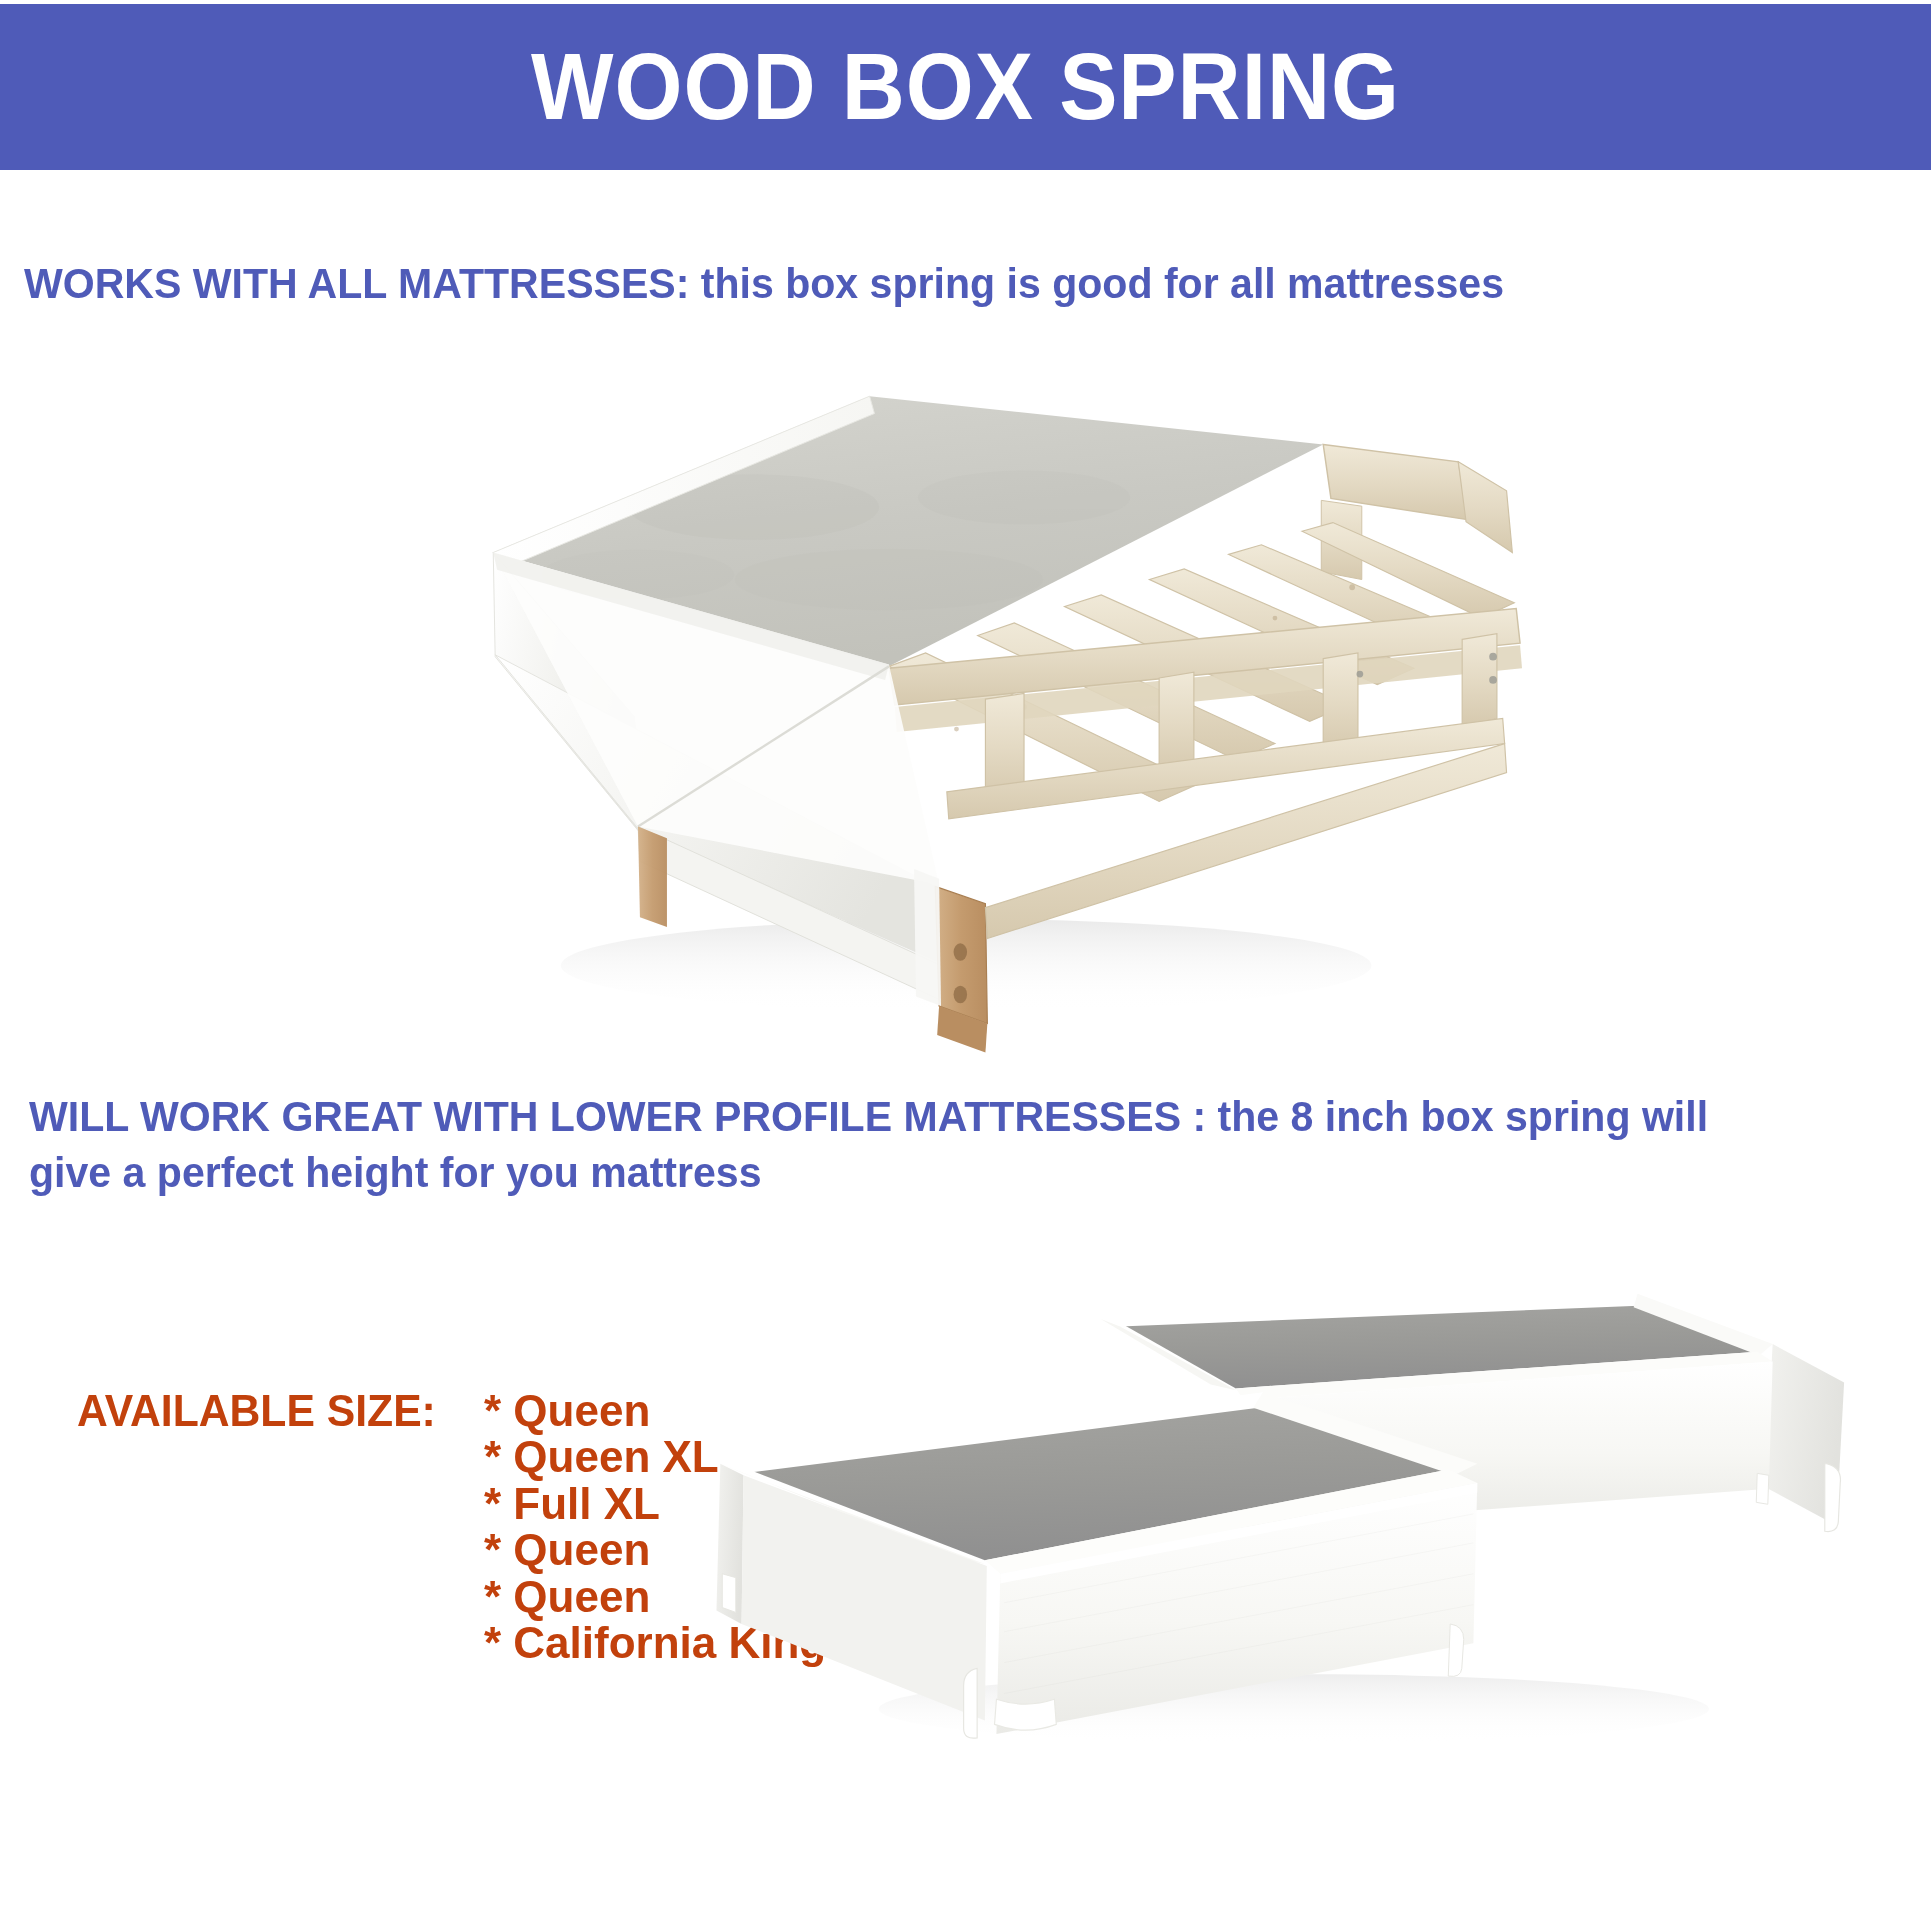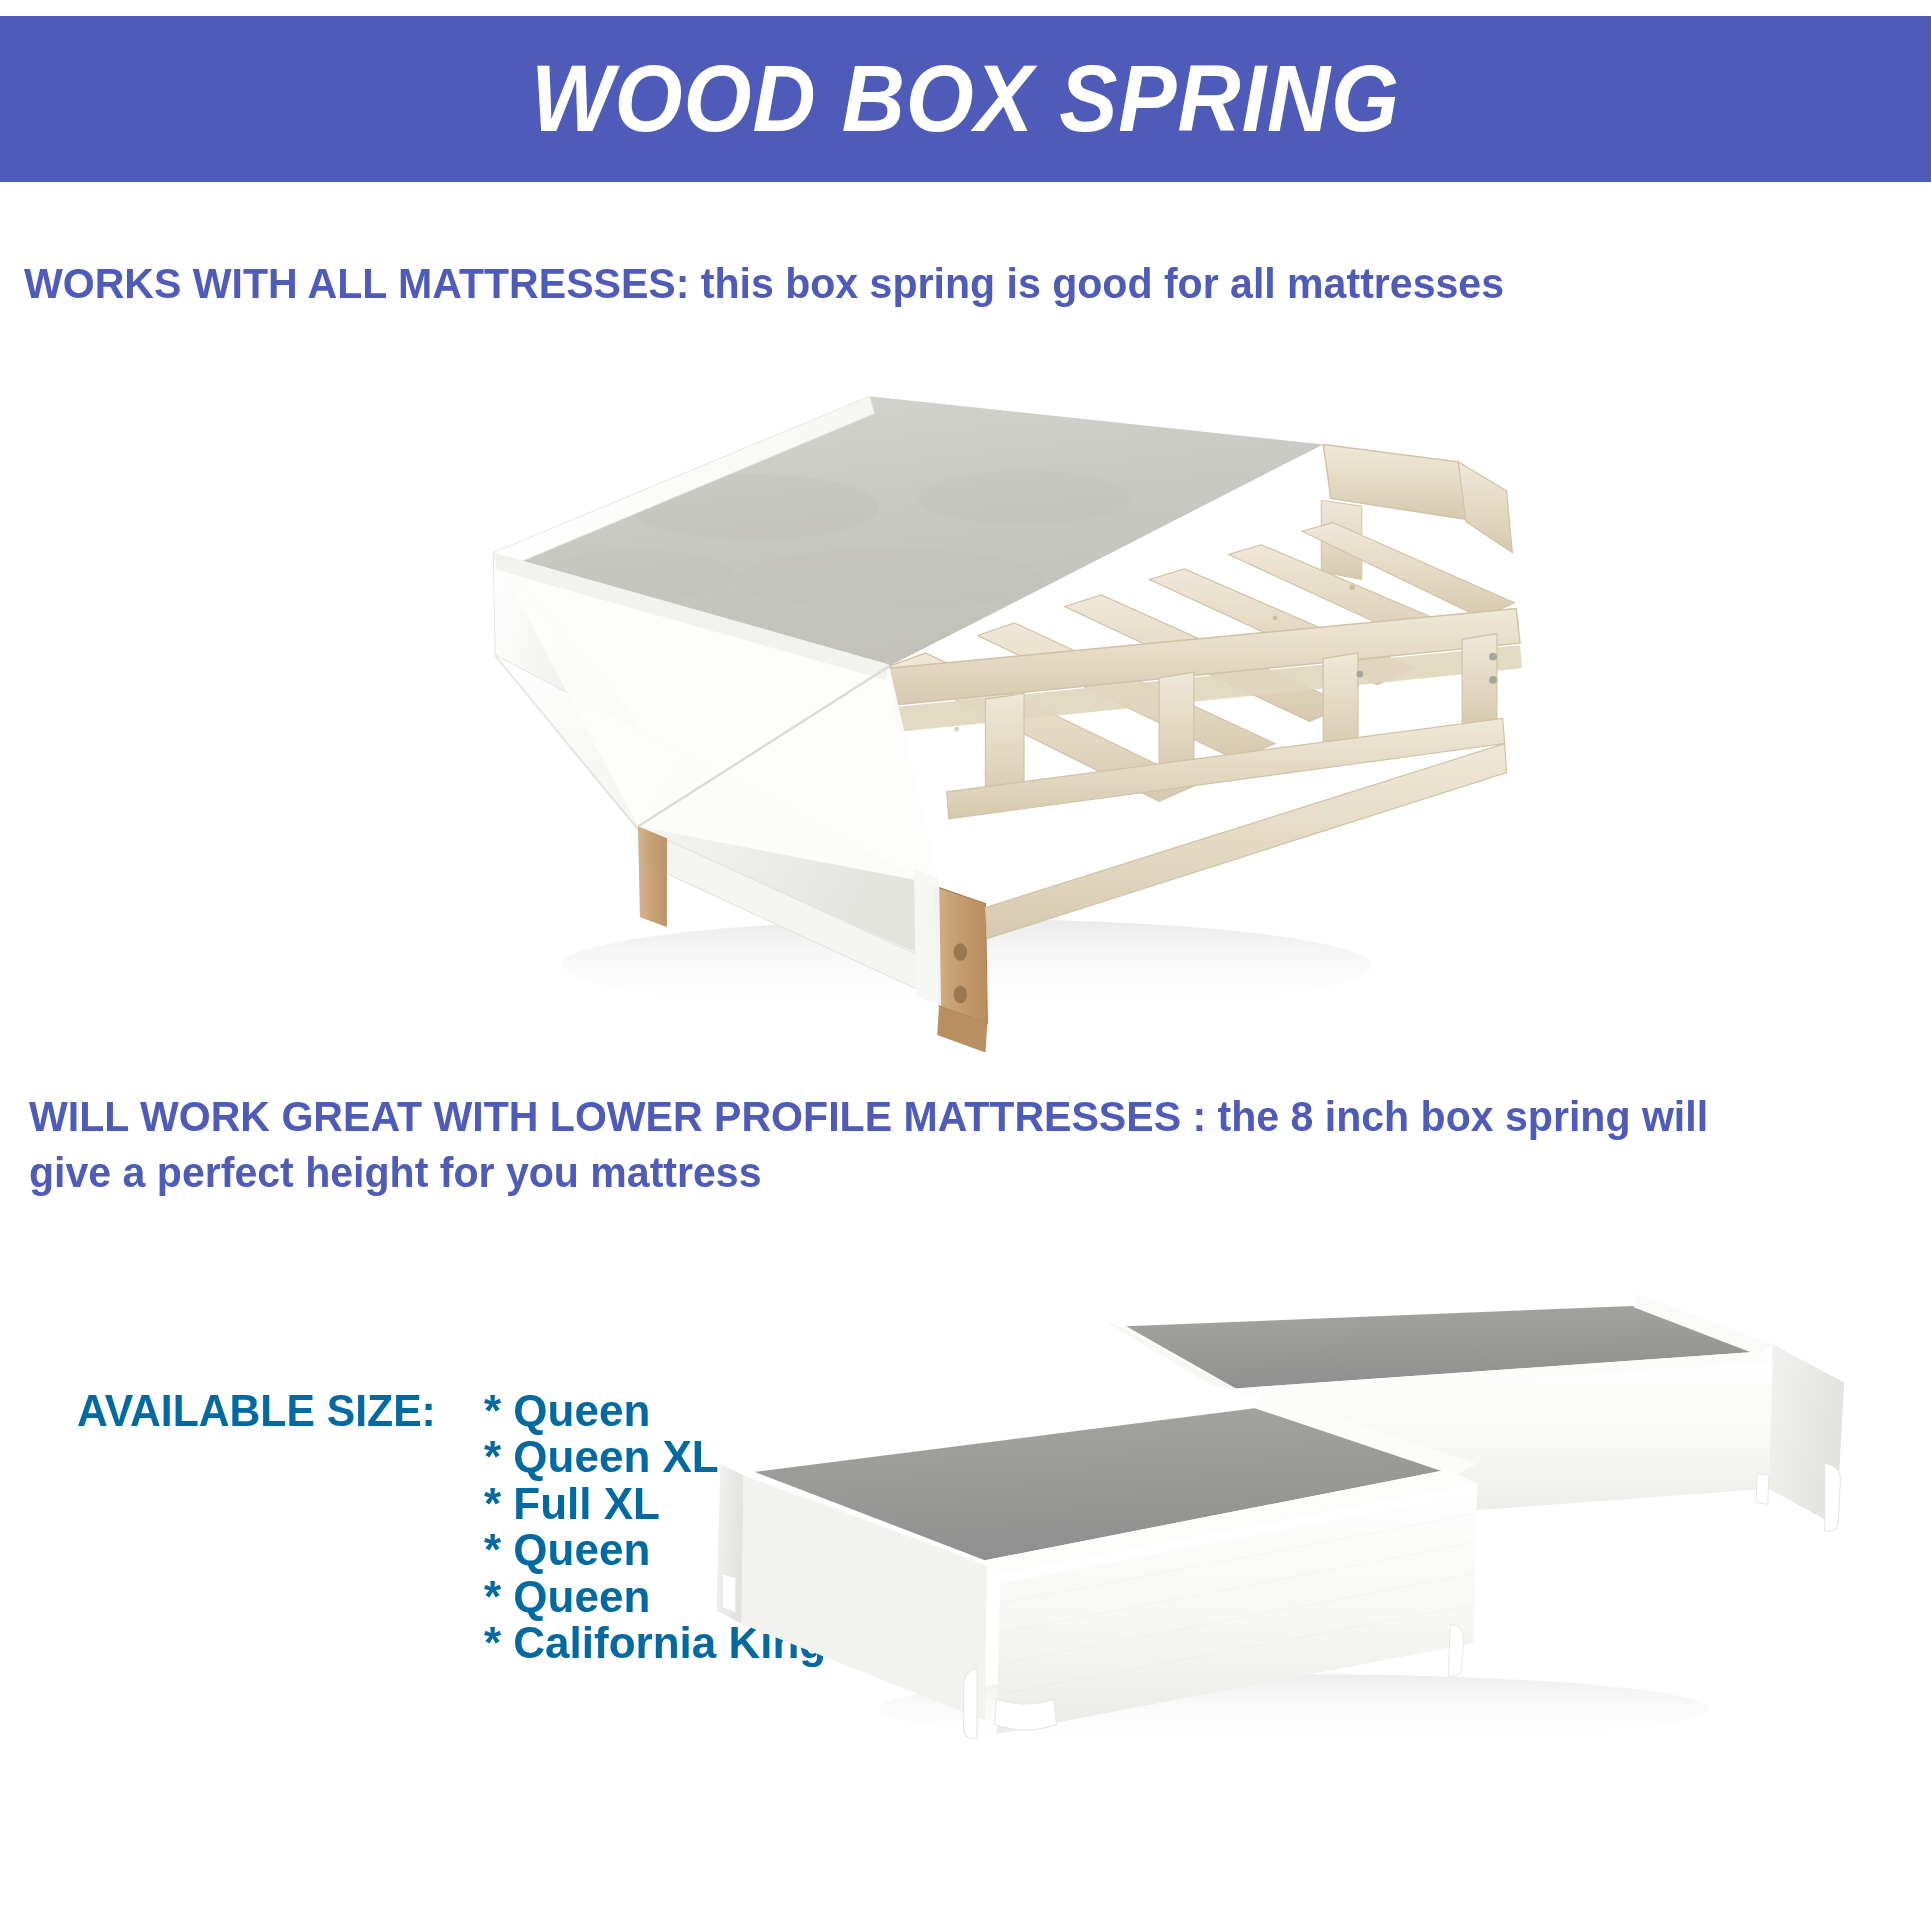--- a/index.html
+++ b/index.html
@@ -4,23 +4,22 @@
 <style>
   html,body{margin:0;padding:0;}
   body{
     width:1931px;height:1931px;
     background:#ffffff;
     font-family:"Liberation Sans","DejaVu Sans",sans-serif;
     overflow:hidden;position:relative;
   }
   
   #header-banner{
-    position:absolute;left:0;top:16px;width:1931px;height:166px;
+    position:absolute;left:0;top:4px;width:1931px;height:166px;
     background:#4F5BB8;
-    font-style:italic;
   }
   #page-title{
     position:absolute;left:0;top:0;width:1931px;height:166px;
     display:flex;align-items:center;justify-content:center;
     color:#ffffff;font-weight:bold;font-size:94px;
     letter-spacing:1px;line-height:1;
     transform:scaleX(0.93);transform-origin:center center;
     white-space:nowrap;
   }
   
@@ -35,21 +34,21 @@
     transform:scaleX(0.955);
   }
   #feature-2{
     left:29px;top:1089px;width:1796px;
     font-size:43px;line-height:1.30;
     transform:scaleX(0.955);
   }
   
   #sizes-block{
     position:absolute;left:77px;top:1388px;
-    color:#0369a1;font-weight:bold;font-size:44px;
+    color:#c2410c;font-weight:bold;font-size:44px;
     line-height:1.055;
   }
   #sizes-block .size-row{
     display:flex;align-items:flex-start;white-space:nowrap;
   }
   #sizes-label{
     width:407px;flex:0 0 407px;
     transform:scaleX(0.97);transform-origin:left top;
   }
   #sizes-block .size-item{white-space:pre;}

